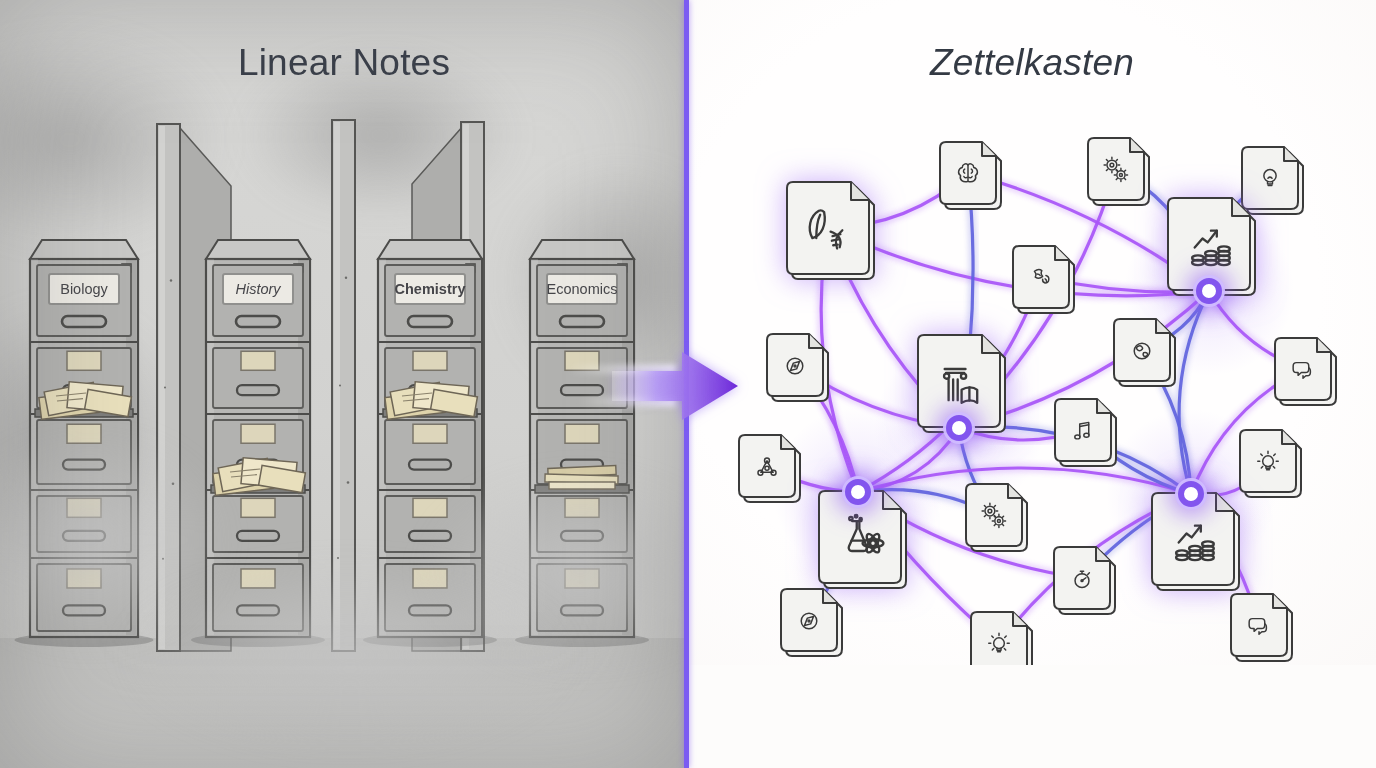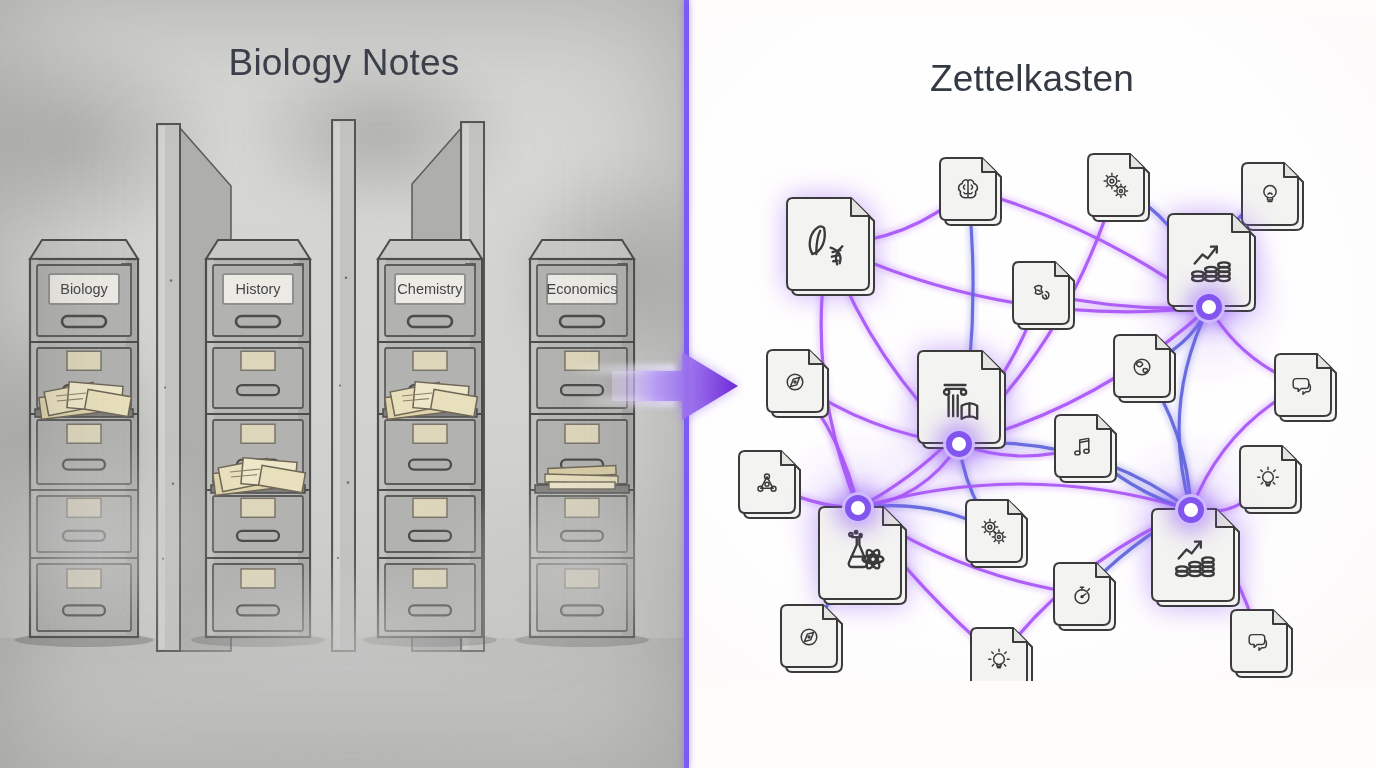--- a/index.html
+++ b/index.html
@@ -22,43 +22,43 @@
   .cabinet{position:absolute;z-index:3;}
   svg{overflow:visible;display:block;}
   
   #panel-divider{position:absolute;left:684px;top:0;width:5px;height:768px;z-index:8;
                  box-shadow:0 0 6px rgba(130,90,240,.6);}
   .streak{position:absolute;height:9px;filter:blur(3px);z-index:7;
           background:linear-gradient(90deg,rgba(255,255,255,0),rgba(255,255,255,.9));}
   #transform-arrow{position:absolute;left:612px;top:344px;z-index:9;
                    filter:drop-shadow(0 0 6px rgba(140,100,245,.55));}
   
-  #right-panel{position:absolute;left:688px;top:16px;width:688px;height:665px;overflow:hidden;
-               background:radial-gradient(ellipse at 45% 45%,#fffefe 60%,#fbf9f8 100%);}
+  #right-panel{position:absolute;left:688px;top:0;width:688px;height:665px;overflow:hidden;
+               background:radial-gradient(ellipse at 45% 45%,#fffefe 60%,#fbf9f8 100%);font-style:italic;}
   #edges-svg{position:absolute;left:0;top:0;z-index:1;}
   .glowbg{position:absolute;border-radius:50%;z-index:0;
           background:radial-gradient(closest-side,rgba(168,130,250,.20),rgba(168,130,250,0));}
   .note{position:absolute;z-index:3;}
   .note.glow{filter:drop-shadow(0 0 14px rgba(158,108,248,.55));}
   .hub{position:absolute;width:26px;height:26px;border-radius:50%;z-index:4;
        background:#fff;border:6px solid #8255ee;box-sizing:border-box;
        box-shadow:0 0 0 3px rgba(208,188,255,.95),0 0 22px 9px rgba(150,95,245,.6);}
 </style>
 </head>
 <body>
 
 <div id="stage">
 
   <div id="left-panel">
     <div class="fog back" style="left:-90px;top:30px;width:320px;height:220px;"></div>
     <div class="fog back" style="left:240px;top:50px;width:280px;height:170px;"></div>
     <div class="fog back" style="left:500px;top:160px;width:240px;height:240px;"></div>
     <div class="fog back" style="left:-70px;top:300px;width:260px;height:280px;"></div>
     <div id="left-floor"></div>
-    <div class="title" id="left-title">Biology Notes</div>
+    <div class="title" id="left-title">Linear Notes</div>
     <div id="walls-layer">
         <div class="wall" style="left: 155px; top: 120px;">
           <svg width="80" height="535" xmlns="http://www.w3.org/2000/svg">
             <polygon points="25,8 76,66 76,531 25,531" fill="#aeaeac" stroke="#5a5a58" stroke-width="1.5"></polygon>
             <rect x="2" y="4" width="23" height="527" fill="#c3c3c1" stroke="#565654" stroke-width="2"></rect>
             <rect x="4" y="6" width="6" height="523" fill="rgba(255,255,255,.25)"></rect>
             <circle cx="16" cy="160.5" r="1.2" fill="#6b6b69"></circle>
             <circle cx="10" cy="267.5" r="1" fill="#6b6b69"></circle>
             <circle cx="18" cy="363.8" r="1.3" fill="#6b6b69"></circle>
             <circle cx="8" cy="438.7" r="1" fill="#6b6b69"></circle>
@@ -118,21 +118,21 @@
             <rect x="7" y="171" width="98" height="8" fill="#7d7d7b" stroke="#4c4c4a" stroke-width="1.5"></rect>
             <g>
         <rect x="12" y="156" width="58" height="22" fill="#ded3ab" stroke="#6e6656" stroke-width="1.5" transform="rotate(-7 41 167)"></rect>
         <rect x="18" y="149" width="50" height="24" fill="#e8dfbc" stroke="#6e6656" stroke-width="1.5" transform="rotate(-11 43 161)"></rect>
         <rect x="40" y="146" width="54" height="26" fill="#efe7ca" stroke="#6e6656" stroke-width="1.5" transform="rotate(5 67 159)"></rect>
         <rect x="58" y="155" width="44" height="20" fill="#e8dfbc" stroke="#6e6656" stroke-width="1.5" transform="rotate(10 80 165)"></rect>
         <path d="M28 158 l30 -3 M29 163 l26 -2.4" stroke="#8a826c" stroke-width="1.1" fill="none"></path>
       </g>
           </svg>
         </div>
-        <div class="cabinet" style="left: 204px; top: 238px;">
+        <div class="cabinet" style="left: 204px; top: 238px; font-style: italic;">
           <svg width="108" height="412" xmlns="http://www.w3.org/2000/svg">
             <ellipse cx="54" cy="402" rx="66.96" ry="7" fill="rgba(60,60,60,.28)"></ellipse>
             <polygon points="14,2 94,2 106,21 2,21" fill="#c8c8c6" stroke="#4c4c4a" stroke-width="2"></polygon>
             <rect x="2" y="21" width="104" height="378" fill="#b7b7b5" stroke="#4c4c4a" stroke-width="2.2"></rect>
             <rect x="94" y="21" width="10" height="376" fill="rgba(0,0,0,.08)"></rect>
             <rect x="3" y="21" width="7" height="376" fill="rgba(255,255,255,.14)"></rect>
             <rect x="90" y="26" width="9" height="8" fill="none" stroke="#4c4c4a" stroke-width="1.6"></rect>
             <line x1="2" y1="104" x2="106" y2="104" stroke="#4c4c4a" stroke-width="2.2"></line>
             <line x1="2" y1="176" x2="106" y2="176" stroke="#4c4c4a" stroke-width="2.2"></line>
             <line x1="2" y1="252" x2="106" y2="252" stroke="#4c4c4a" stroke-width="2.2"></line>
@@ -156,21 +156,21 @@
             <rect x="7" y="247" width="94" height="8" fill="#7d7d7b" stroke="#4c4c4a" stroke-width="1.5"></rect>
             <g>
         <rect x="10" y="232" width="58" height="22" fill="#ded3ab" stroke="#6e6656" stroke-width="1.5" transform="rotate(-7 39 243)"></rect>
         <rect x="16" y="225" width="50" height="24" fill="#e8dfbc" stroke="#6e6656" stroke-width="1.5" transform="rotate(-11 41 237)"></rect>
         <rect x="38" y="222" width="54" height="26" fill="#efe7ca" stroke="#6e6656" stroke-width="1.5" transform="rotate(5 65 235)"></rect>
         <rect x="56" y="231" width="44" height="20" fill="#e8dfbc" stroke="#6e6656" stroke-width="1.5" transform="rotate(10 78 241)"></rect>
         <path d="M26 234 l30 -3 M27 239 l26 -2.4" stroke="#8a826c" stroke-width="1.1" fill="none"></path>
       </g>
           </svg>
         </div>
-        <div class="cabinet" style="left: 376px; top: 238px;">
+        <div class="cabinet" style="left: 376px; top: 238px; font-weight: bold;">
           <svg width="108" height="412" xmlns="http://www.w3.org/2000/svg">
             <ellipse cx="54" cy="402" rx="66.96" ry="7" fill="rgba(60,60,60,.28)"></ellipse>
             <polygon points="14,2 94,2 106,21 2,21" fill="#c8c8c6" stroke="#4c4c4a" stroke-width="2"></polygon>
             <rect x="2" y="21" width="104" height="378" fill="#b7b7b5" stroke="#4c4c4a" stroke-width="2.2"></rect>
             <rect x="94" y="21" width="10" height="376" fill="rgba(0,0,0,.08)"></rect>
             <rect x="3" y="21" width="7" height="376" fill="rgba(255,255,255,.14)"></rect>
             <rect x="90" y="26" width="9" height="8" fill="none" stroke="#4c4c4a" stroke-width="1.6"></rect>
             <line x1="2" y1="104" x2="106" y2="104" stroke="#4c4c4a" stroke-width="2.2"></line>
             <line x1="2" y1="176" x2="106" y2="176" stroke="#4c4c4a" stroke-width="2.2"></line>
             <line x1="2" y1="252" x2="106" y2="252" stroke="#4c4c4a" stroke-width="2.2"></line>

